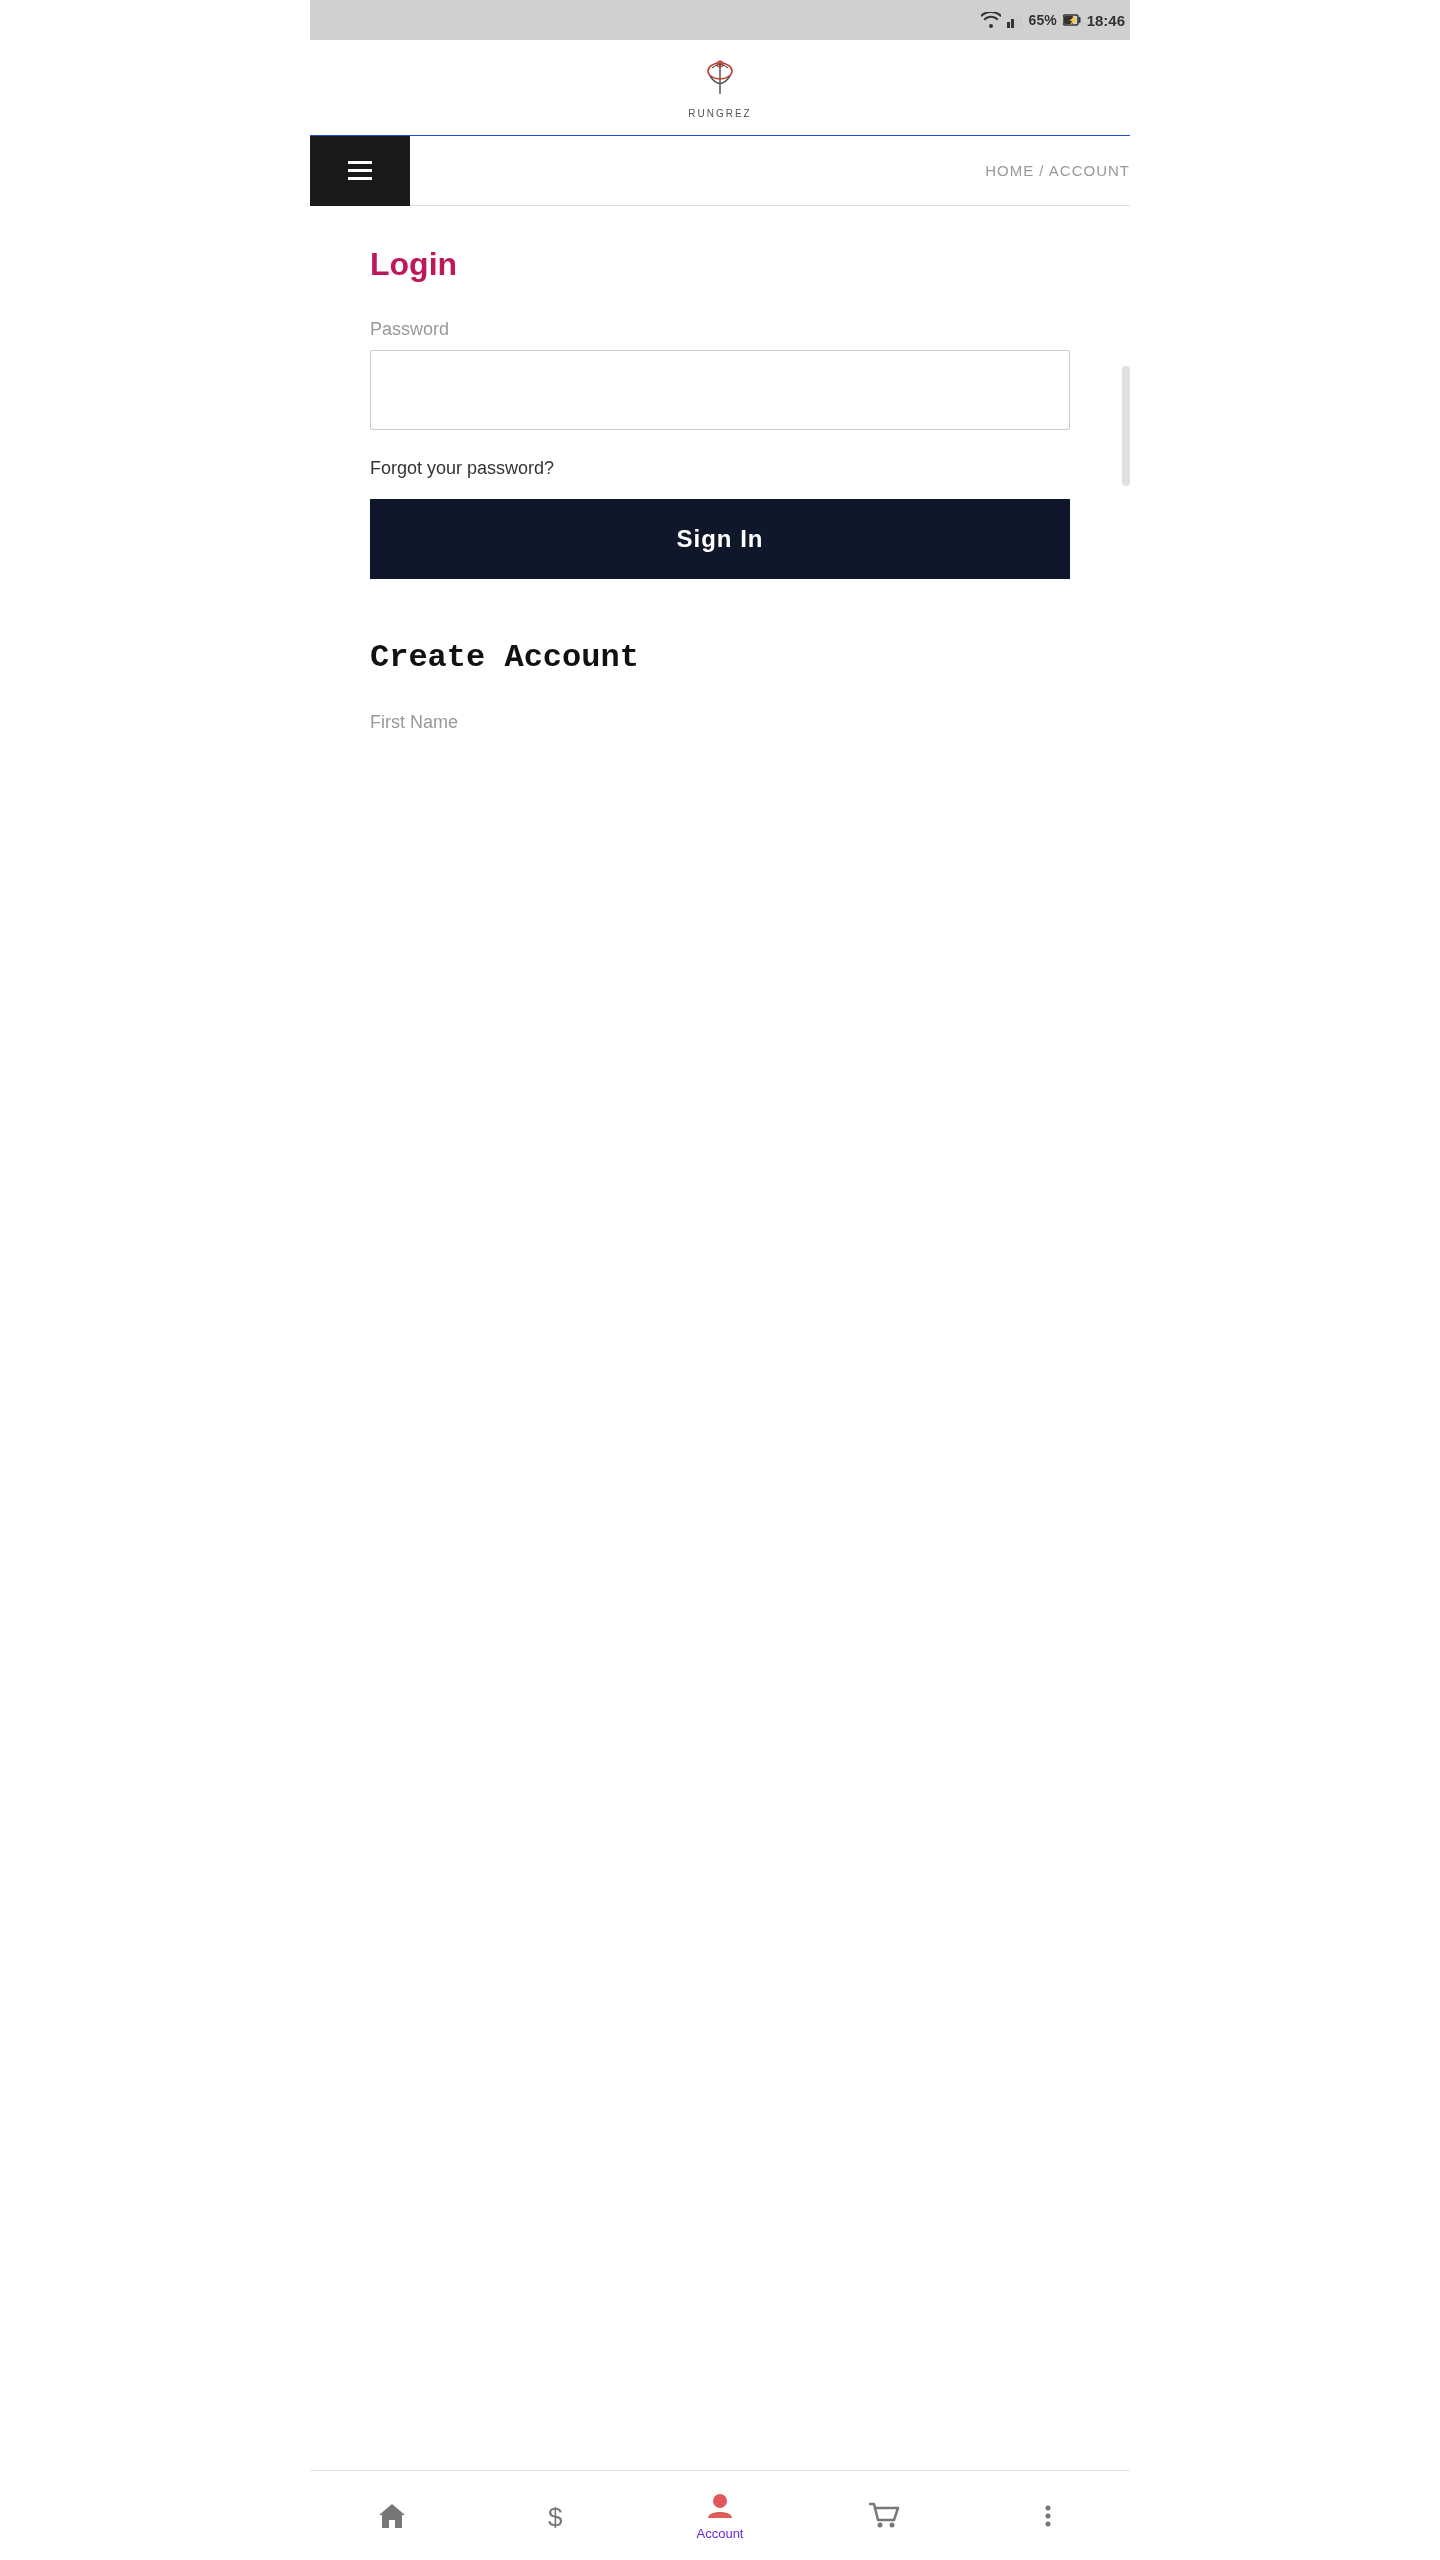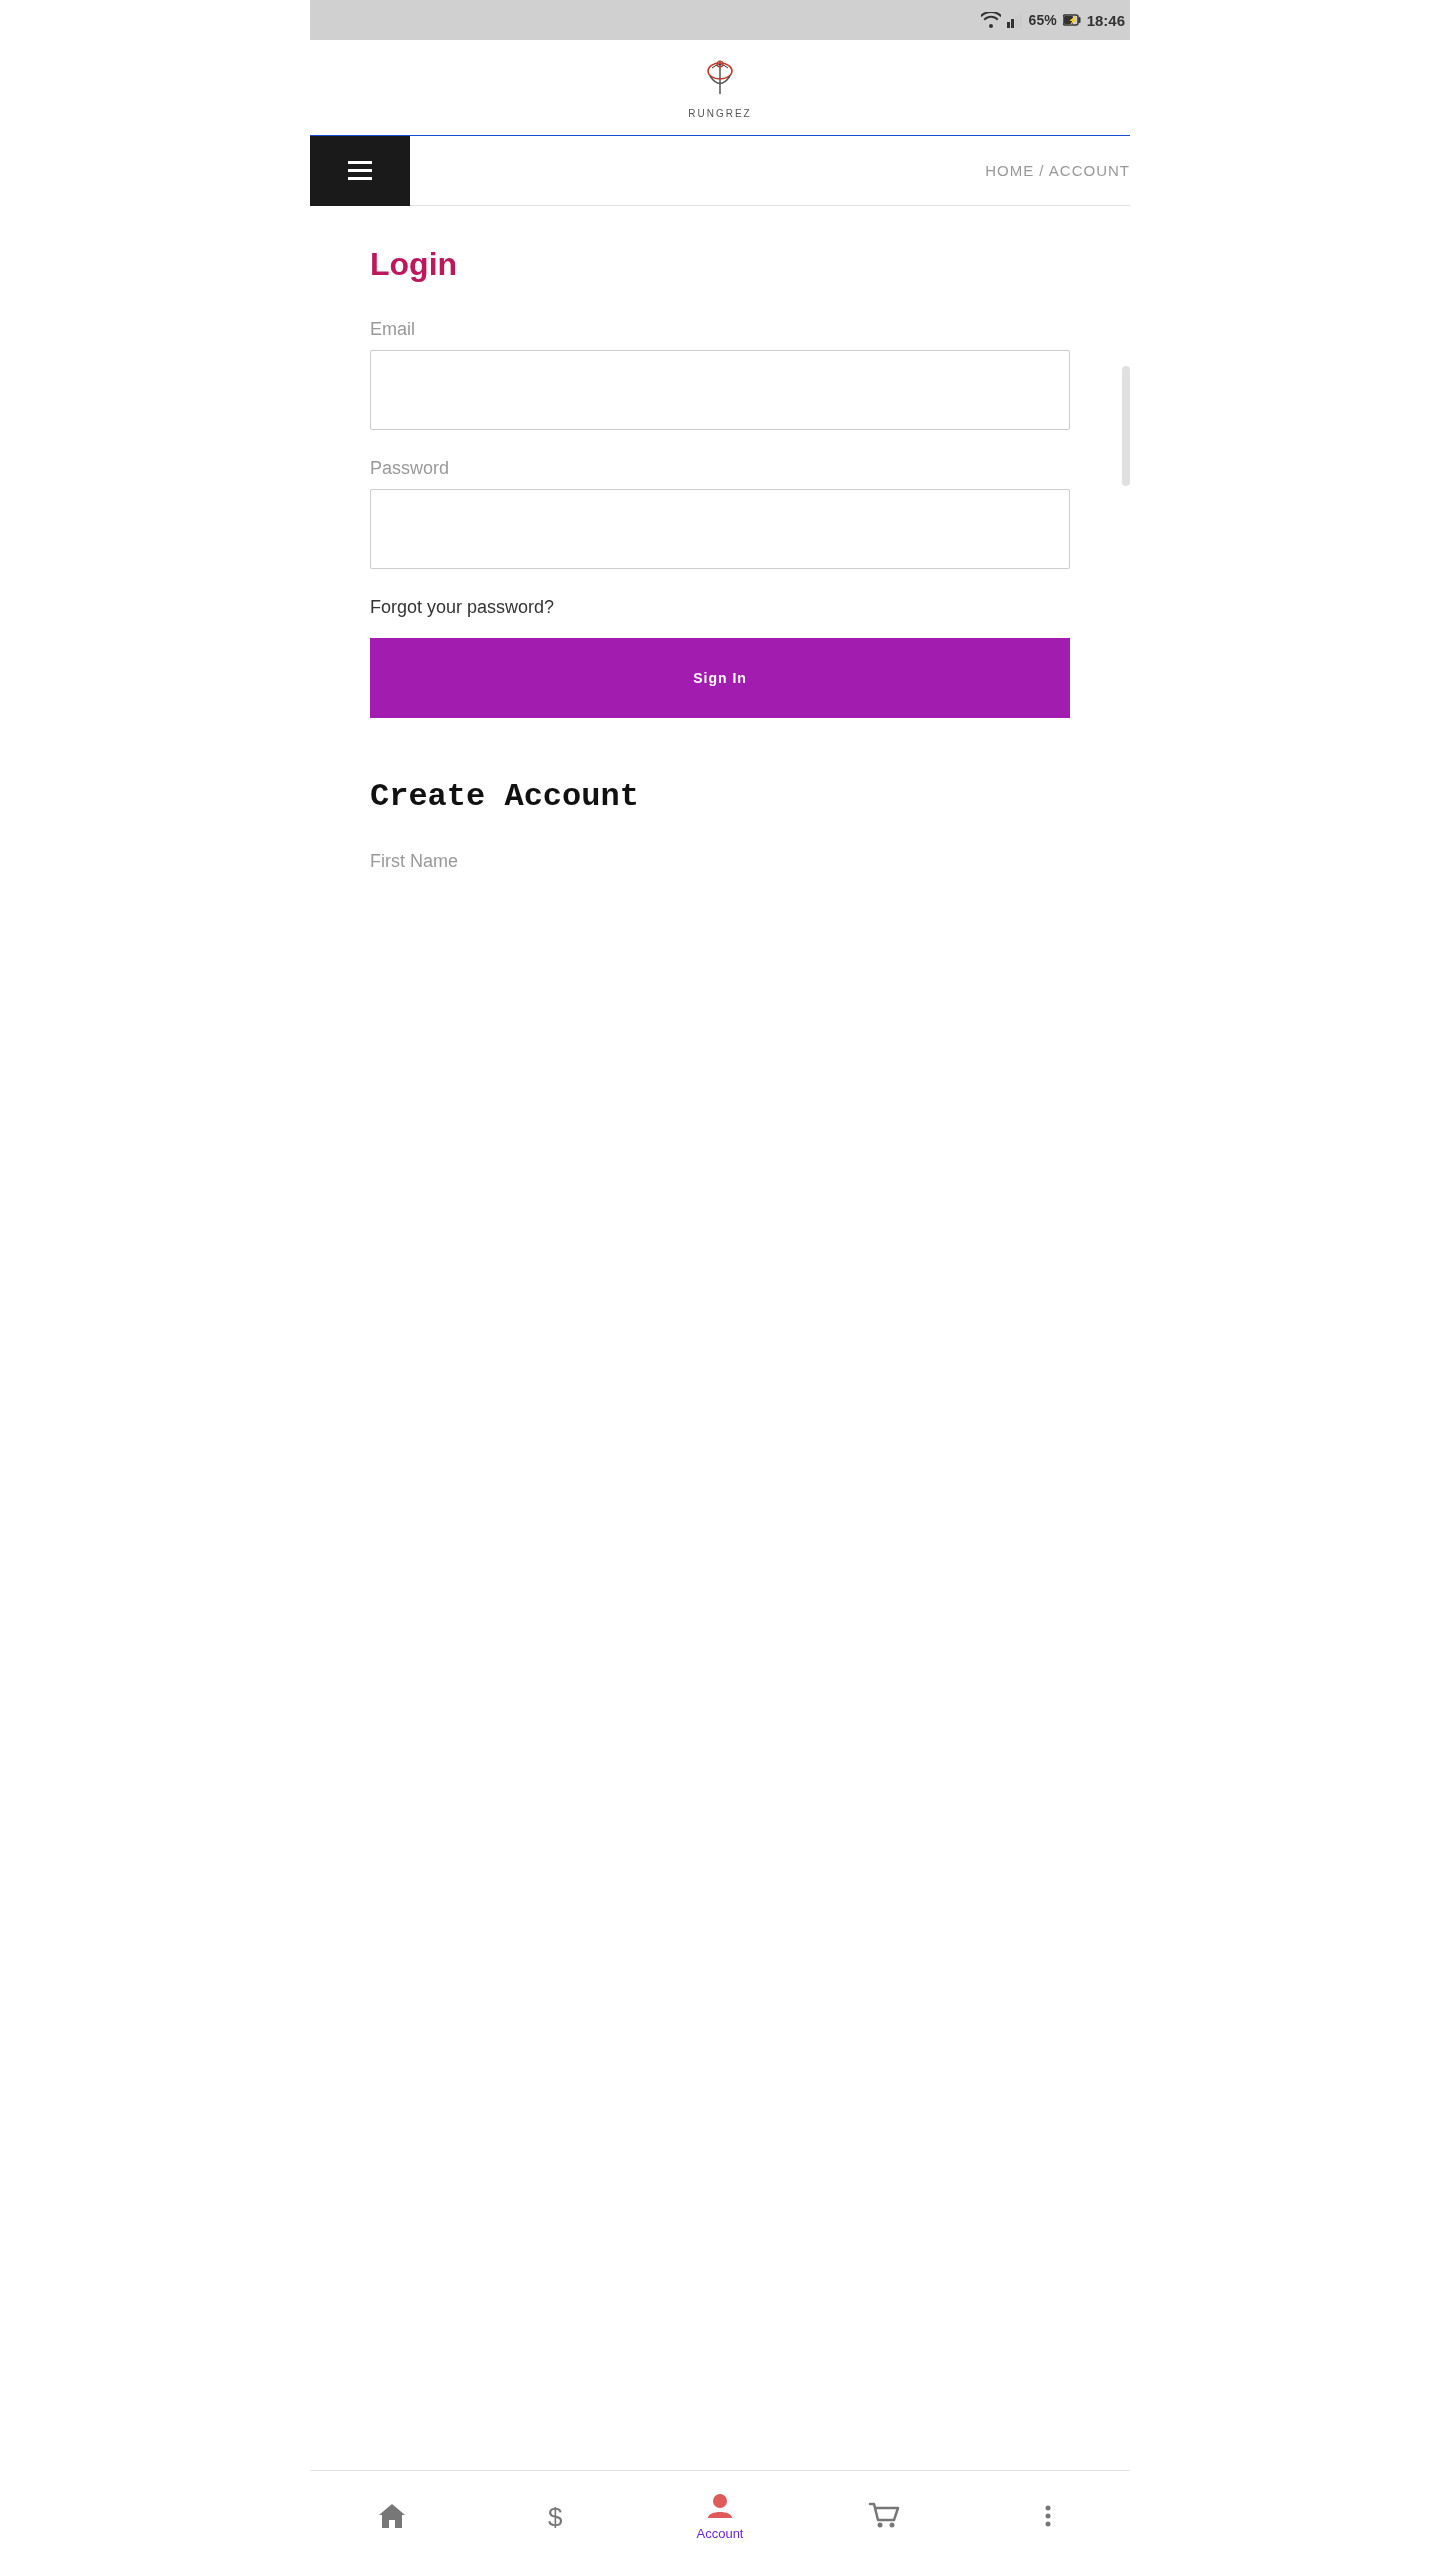--- a/index.html
+++ b/index.html
@@ -155,23 +155,23 @@
     .forgot-password {
       font-size: 18px;
       color: #333;
       margin-bottom: 20px;
       cursor: pointer;
     }
 
     .sign-in-btn {
       width: 100%;
       height: 80px;
-      background: #a21caf;
+      background: #0f172a;
       color: #ffffff;
-      font-size: 14px;
+      font-size: 24px;
       font-weight: bold;
       border: none;
       cursor: pointer;
       letter-spacing: 1px;
       margin-bottom: 60px;
     }
 
     
     .create-account-title {
       font-size: 32px;
@@ -284,24 +284,20 @@
   <div class="breadcrumb">HOME / ACCOUNT</div>
 </div>
 
 <div class="main-content">
 
   <div class="scroll-indicator"></div>
 
   <div>
     <h2 class="section-title">Login</h2>
 
-    <div>
-      <p class="field-label">Email</p>
-      <input type="email" class="form-input" placeholder="" style="">
-    </div>
 
     <div>
       <p class="field-label">Password</p>
       <input type="password" class="form-input" placeholder="" style="">
     </div>
 
     <p class="forgot-password">Forgot your password?</p>
 
     <button class="sign-in-btn">Sign In</button>
   </div>

